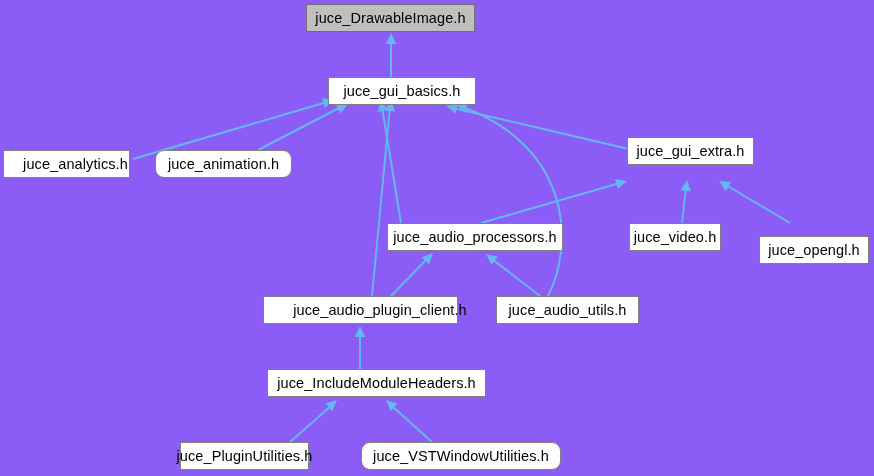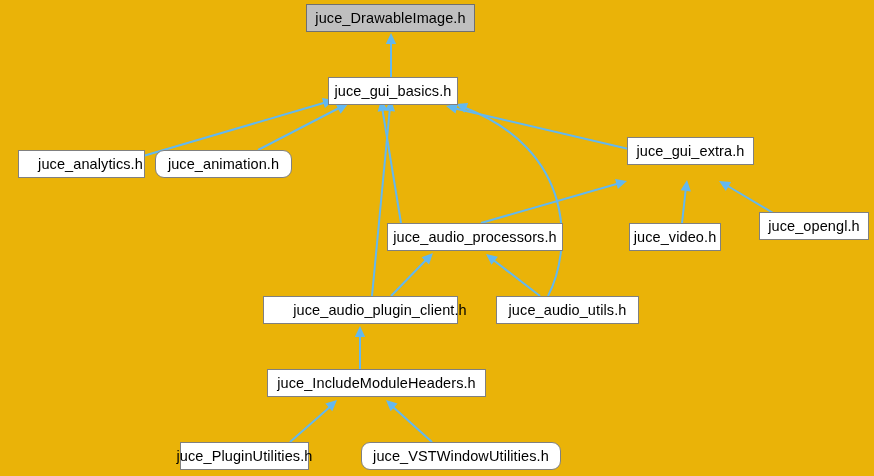--- a/index.html
+++ b/index.html
@@ -4,21 +4,21 @@
 <style>
   html, body {
     margin: 0;
     padding: 0;
     background: #000000;
   }
   #graph-root {
     position: relative;
     width: 874px;
     height: 476px;
-    background: #eab308;
+    background: #8b5cf6;
     overflow: hidden;
     font-family: "Liberation Sans", sans-serif;
   }
   #edge-layer {
     position: absolute;
     left: 0;
     top: 0;
     width: 874px;
     height: 476px;
   }
@@ -81,39 +81,39 @@
       <path d="M 290,442 L 331,406" stroke="#63b8f0" stroke-width="2" fill="none"></path>
       <polygon points="337,400 332.2627040075683,411.207052542042 325.3328617788538,403.45222909562335" fill="#63b8f0"></polygon>
       <path d="M 432,442 L 392,406" stroke="#63b8f0" stroke-width="2" fill="none"></path>
       <polygon points="386,400 397.6295411261203,403.57683843580844 390.61713974029846,411.2570875726609" fill="#63b8f0"></polygon>
     </svg>
 
   <div id="node-layer">
       <div class="node current" style="left: 306px; top: 4px; width: 169px; height: 28px;">
         <span class="node-label">juce_DrawableImage.h</span>
       </div>
-      <div class="node" style="left: 328px; top: 77px; width: 130px; height: 28px;">
+      <div class="node" style="left: 328px; top: 77px; width: 148px; height: 28px;">
         <span class="node-label">juce_gui_basics.h</span>
       </div>
-      <div class="node" style="left: 18px; top: 150px; width: 127px; height: 28px; padding-left: 18px;">
+      <div class="node" style="left: 3px; top: 150px; width: 127px; height: 28px; padding-left: 18px;">
         <span class="node-label">juce_analytics.h</span>
       </div>
       <div class="node" style="left: 155px; top: 150px; width: 137px; height: 28px; border-radius: 9px;">
         <span class="node-label">juce_animation.h</span>
       </div>
       <div class="node" style="left: 627px; top: 137px; width: 127px; height: 28px;">
         <span class="node-label">juce_gui_extra.h</span>
       </div>
       <div class="node" style="left: 371px; top: 223px; width: 176px; height: 28px; margin-left: 16px;">
         <span class="node-label">juce_audio_processors.h</span>
       </div>
       <div class="node" style="left: 629px; top: 223px; width: 92px; height: 28px;">
         <span class="node-label">juce_video.h</span>
       </div>
-      <div class="node" style="left: 759px; top: 212px; width: 110px; height: 28px;">
+      <div class="node" style="left: 759px; top: 236px; width: 110px; height: 28px;">
         <span class="node-label">juce_opengl.h</span>
       </div>
       <div class="node" style="left: 263px; top: 296px; width: 195px; height: 28px; padding-left: 39px;">
         <span class="node-label">juce_audio_plugin_client.h</span>
       </div>
       <div class="node" style="left: 496px; top: 296px; width: 143px; height: 28px;">
         <span class="node-label">juce_audio_utils.h</span>
       </div>
       <div class="node" style="left: 251px; top: 369px; width: 219px; height: 28px; margin-left: 16px;">
         <span class="node-label">juce_IncludeModuleHeaders.h</span>

